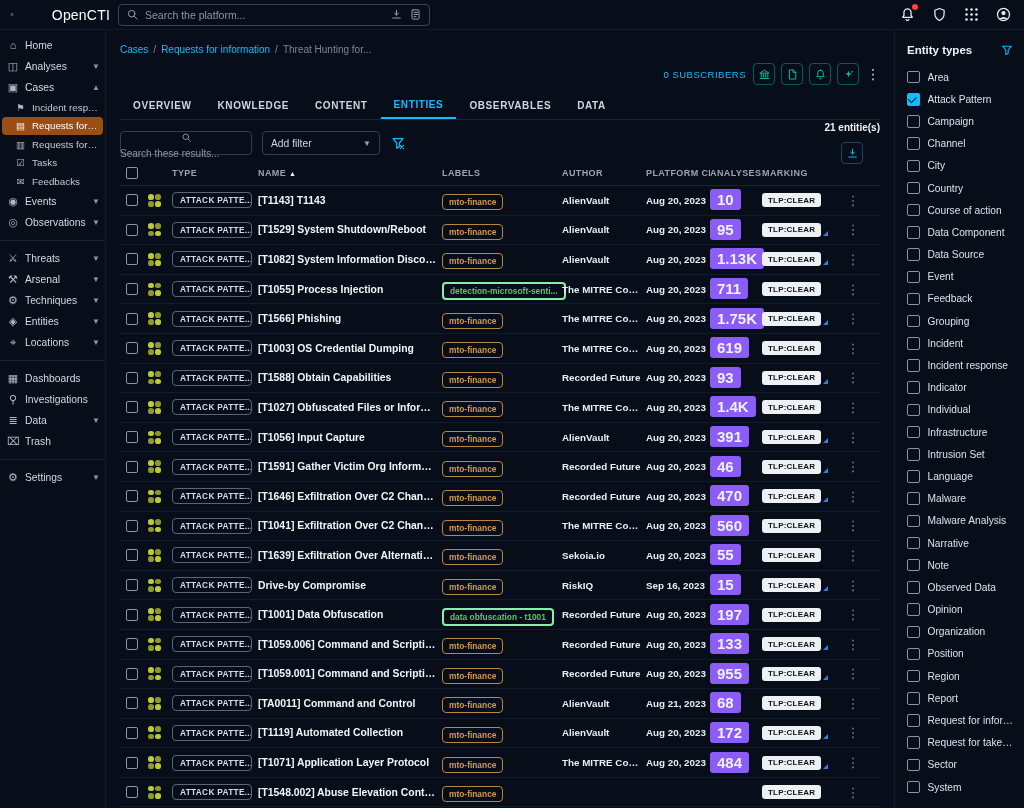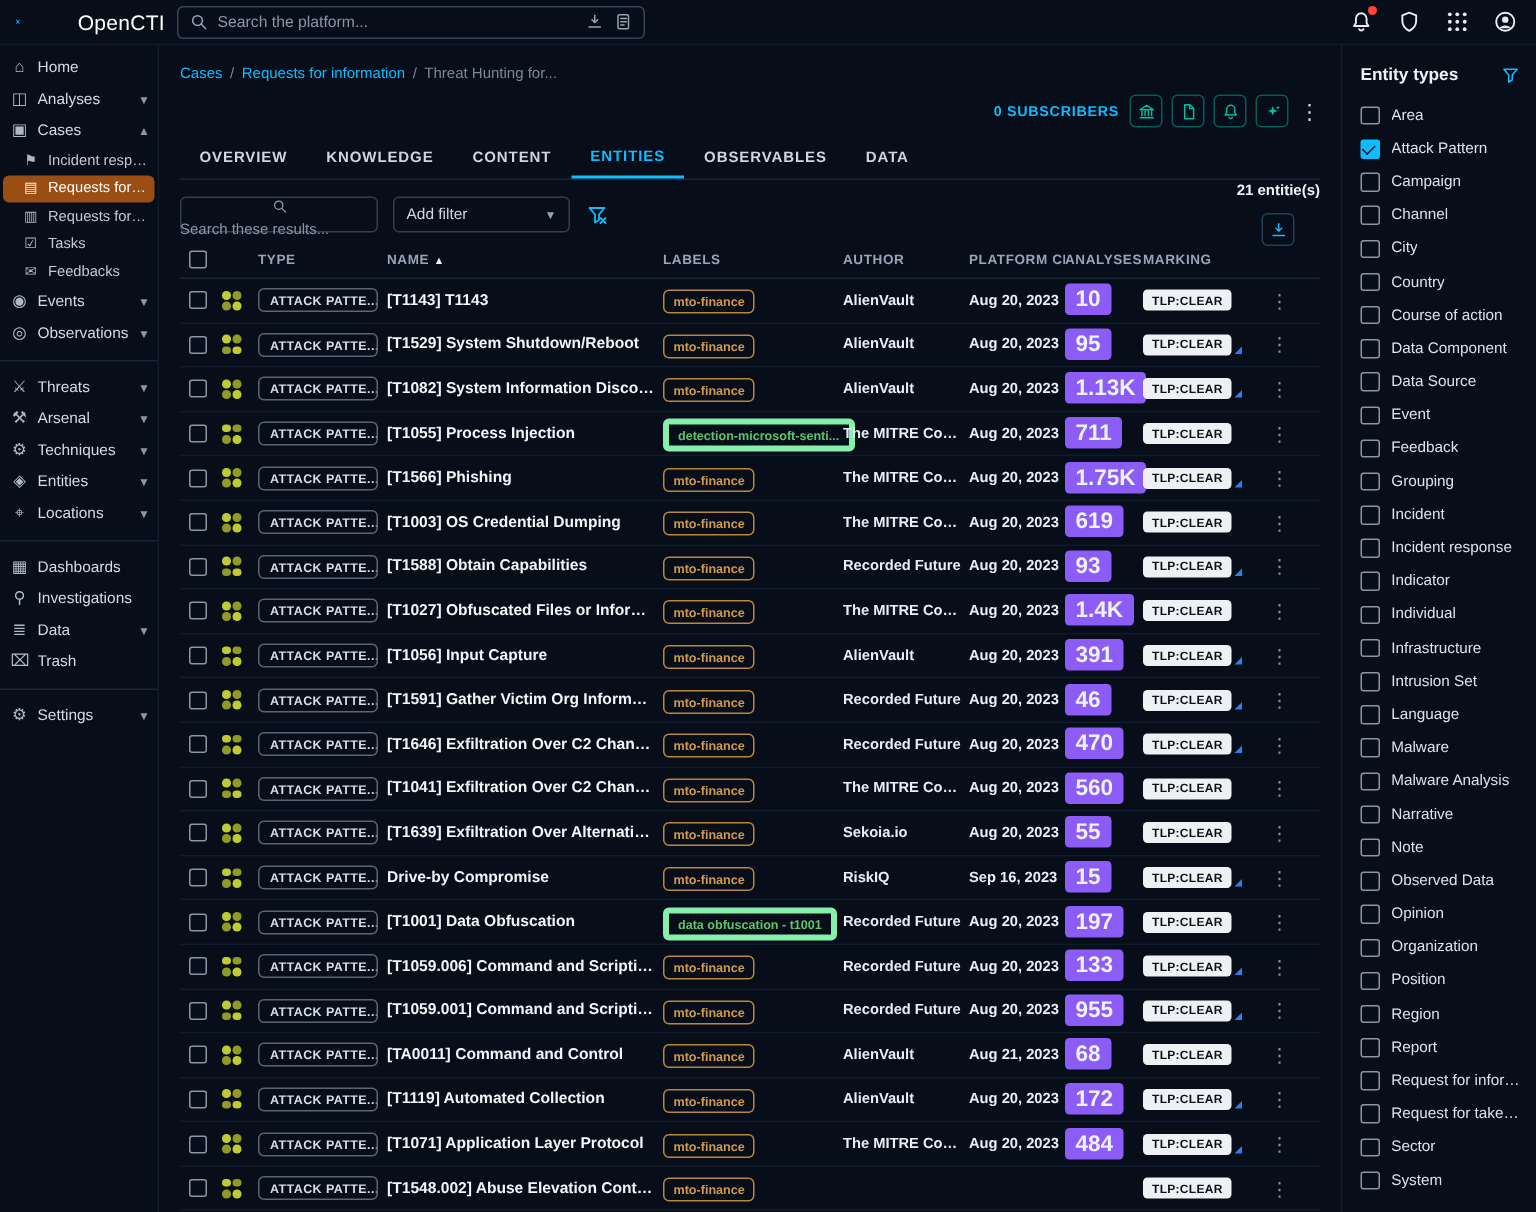--- a/index.html
+++ b/index.html
@@ -38,21 +38,21 @@
   .nav-chevron { margin-left:auto; font-size:8px; color:#8a96a8; }
   .nav-divider { height:1px; background:#17243a; margin:7px 0; }
 
   
   .main { flex:1; min-width:0; padding:8px 14px 0 14px; overflow:hidden; }
   .breadcrumb { margin-top:4px; font-size:10px; color:#7c8798; display:flex; gap:5px; align-items:center; height:14px; }
   .breadcrumb .link { color:#0fbcff; cursor:pointer; }
   .title-row { margin-top:6px; display:flex; align-items:center; height:24px; }
   .title-row h1 { font-size:15px; font-weight:700; color:#f4f7fb; white-space:nowrap; overflow:hidden; }
   .title-actions { margin-left:auto; display:flex; align-items:center; gap:7px; }
-  .subscribers { font-size:9.5px; font-weight:700; letter-spacing:.5px; color:#0fbcff; white-space:nowrap; cursor:pointer; }
+  .subscribers { font-size:9.5px; font-weight:400; letter-spacing:.5px; color:#0fbcff; white-space:nowrap; cursor:pointer; }
   .act-btn { width:22px; height:22px; border:1px solid rgba(0,191,165,.45); border-radius:4px; color:#00bfa5; display:grid; place-items:center; cursor:pointer; }
   .act-btn .icn { width:13px; height:13px; }
   .kebab { color:#cfd8e4; font-size:14px; line-height:1; text-align:center; cursor:pointer; }
 
   .tabs { margin-top:6px; display:flex; border-bottom:1px solid #1a2536; height:28px; }
   .tab { padding:0 13px; display:flex; align-items:center; font-size:10px; font-weight:700; letter-spacing:.6px; color:#cdd6e2; cursor:pointer; }
   .tab.active { color:#0fbcff; border-bottom:2px solid #0fbcff; }
 
   .toolbar { margin-top:10px; display:flex; align-items:center; gap:10px; height:26px; }
   .tsearch { width:132px; height:24px; border:1px solid #323e50; border-radius:4px; display:flex; align-items:center; padding:0 6px; gap:5px; color:#97a4b6;flex-direction:column; }
@@ -78,21 +78,21 @@
   .cb { width:12px; height:12px; border:1.5px solid #8a96a8; border-radius:2px; flex:none; cursor:pointer; }
   .cb.checked { background:#0fbcff; border-color:#0fbcff; display:grid; place-items:center; }
   .cb.checked::after { content:""; width:7px; height:3.5px; border-left:1.6px solid #06121f; border-bottom:1.6px solid #06121f; transform:rotate(-45deg) translate(0,-1px); }
   .ap { width:13px; height:13px; display:grid; grid-template-columns:1fr 1fr; grid-template-rows:1fr 1fr; gap:1.5px; margin-left:4px; }
   .ap i { border-radius:50%; background:#8f9a27; }
   .ap i:nth-child(1), .ap i:nth-child(4) { background:#c0ca33; }
   .chip-type { font-size:8.3px; letter-spacing:.3px; font-weight:700; color:#d7dee8; border:1px solid #5a6678; border-radius:4px; padding:2px 7px; white-space:nowrap; max-width:80px; overflow:hidden; justify-self:start; cursor:pointer; }
   .cell-name { font-size:10.4px; font-weight:700; color:#f2f5f9; white-space:nowrap; overflow:hidden; text-overflow:ellipsis; padding-right:6px; cursor:pointer; }
   .chip-label { font-size:8.4px; font-weight:700; border-radius:4px; padding:2px 6px; white-space:nowrap; max-width:114px; overflow:hidden; justify-self:start; cursor:pointer; }
   .chip-label.orange { color:#cf9a4e; border:1px solid #b9883f; }
-  .chip-label.green { color:#5fc46a; border:4px solid #86efac; }
+  .chip-label.green { color:#5fc46a; border:2px solid #86efac; }
   .cell-author, .cell-date { font-size:9.8px; font-weight:700; color:#e9eef5; white-space:nowrap; overflow:hidden; text-overflow:ellipsis; padding-right:4px; }
   .chip-analyses { font-size:15px; font-weight:700; background:#8b5cf6; color:#eef2f7; border-radius:3px; padding:2px 7px; justify-self:start;margin-top:17px; }
   .marking-wrap { display:flex; align-items:center; }
   .chip-marking { font-size:8px; font-weight:700; background:#eef1f4; color:#0d1117; border-radius:3px; padding:2.5px 6px; letter-spacing:.2px; white-space:nowrap; cursor:pointer; }
   .flag { width:0; height:0; border-left:5px solid transparent; border-bottom:5px solid #2f7fe8; margin-left:2px; margin-top:7px; }
   .row-kebab { color:#7e93b2; font-size:13px; line-height:1; text-align:center; cursor:pointer; }
 
   
   .etpanel { width:130px; border-left:1px solid #101b2b; padding:10px 10px 0 12px; flex:none; overflow:hidden; }
   .et-head { display:flex; align-items:center; justify-content:space-between; height:20px; margin-bottom:6px; }

